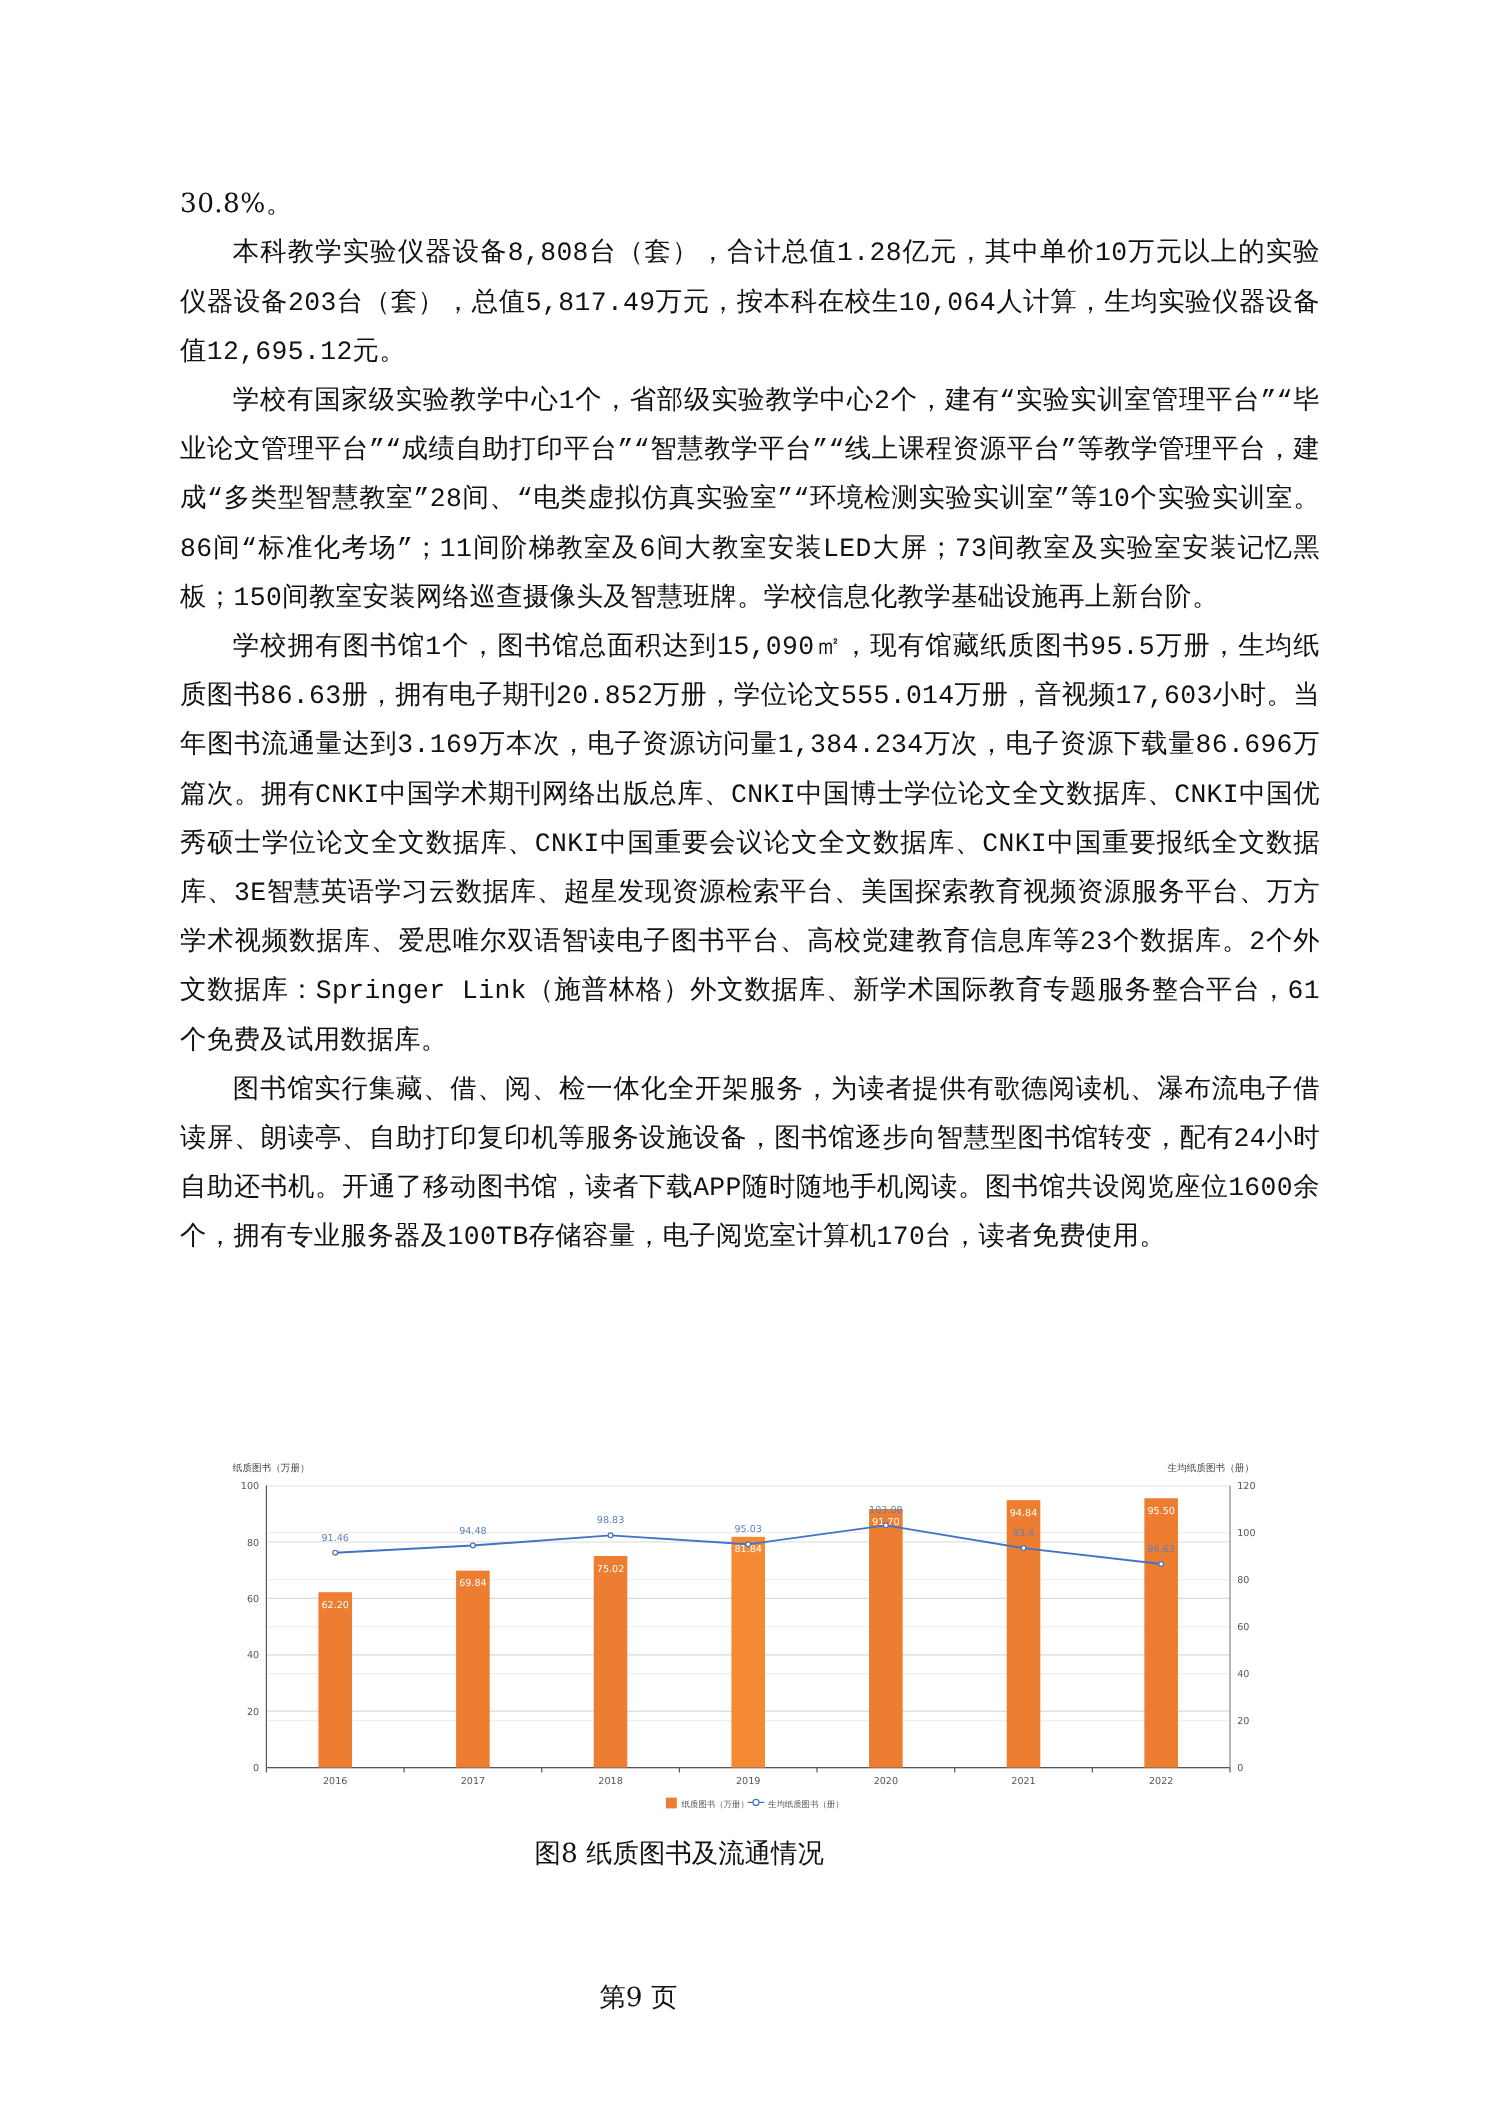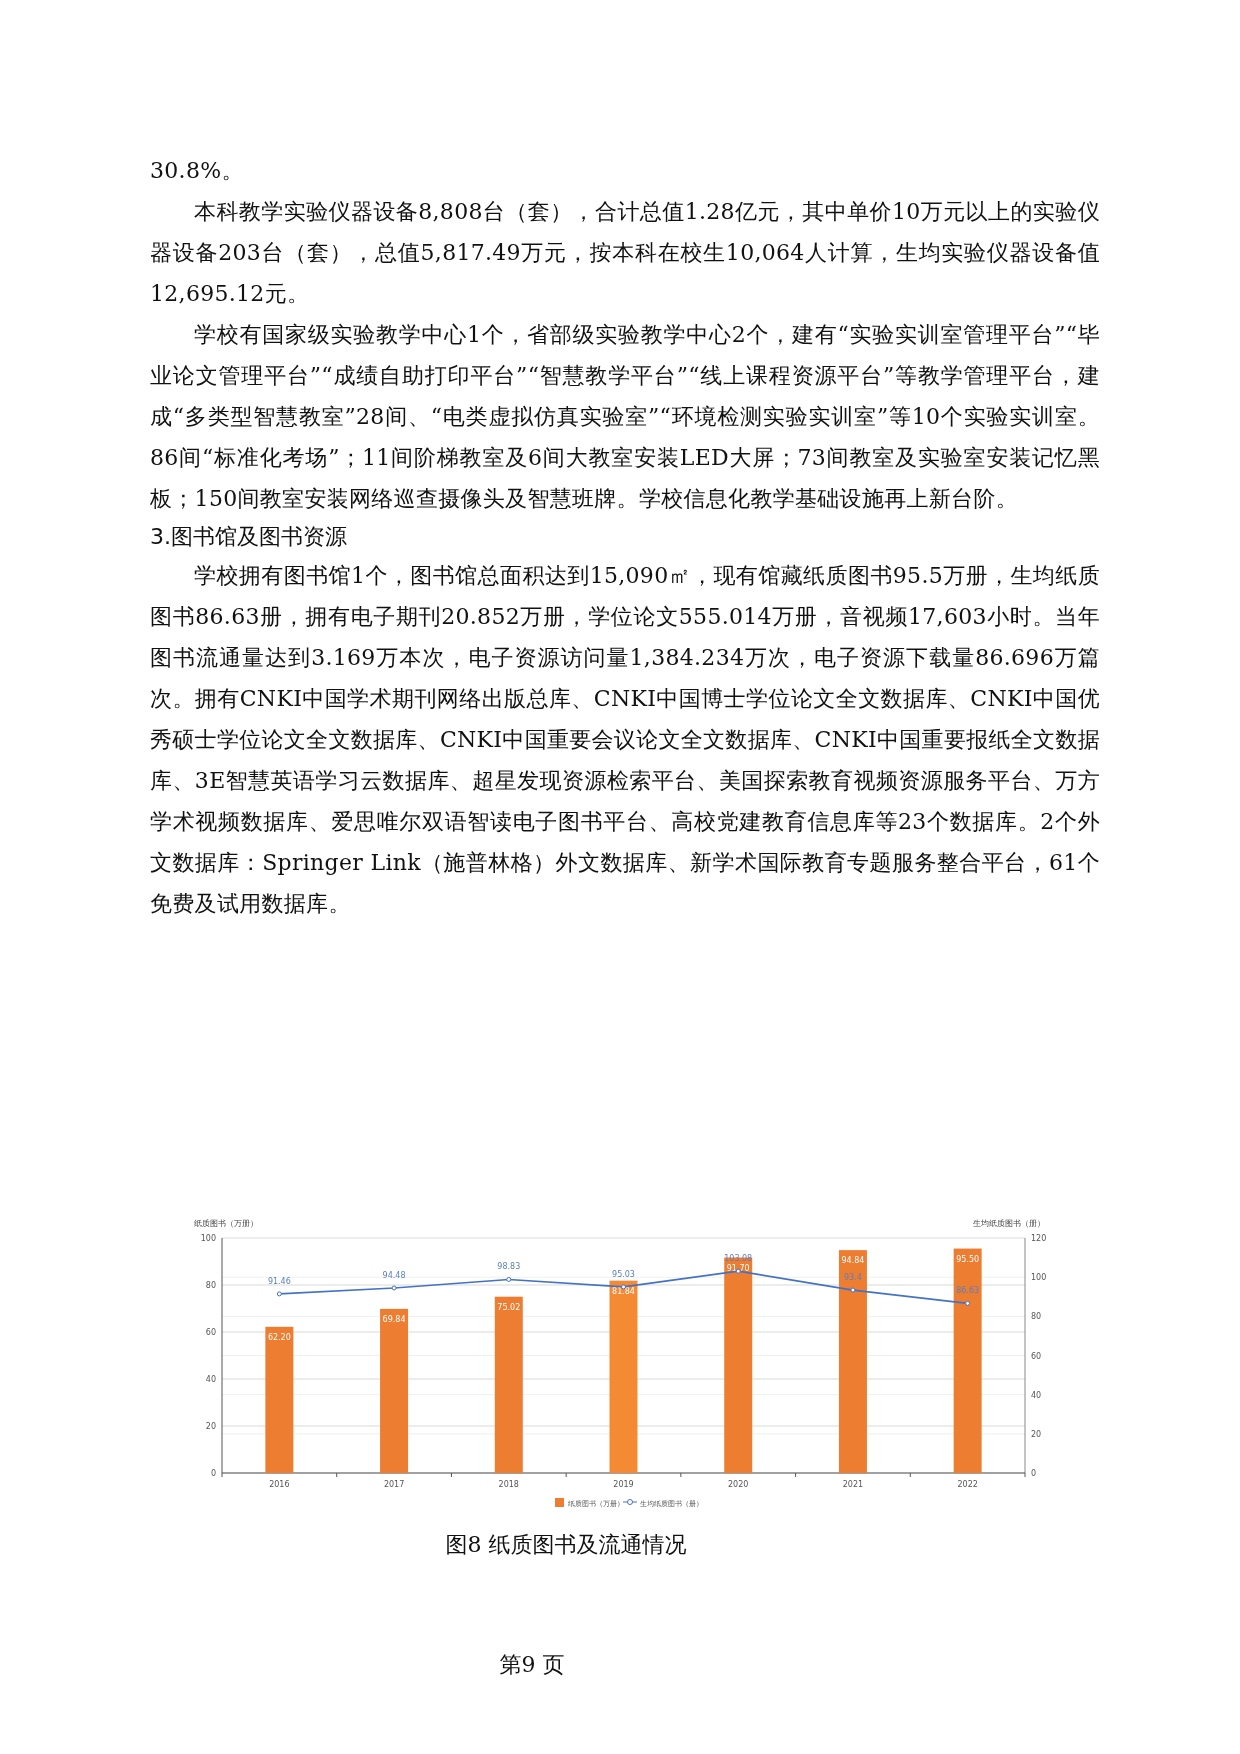--- a/index.html
+++ b/index.html
@@ -1,37 +1,37 @@
 <!DOCTYPE html>
 <html><head>
 <meta charset="utf-8">
 <style>
   html, body { margin:0; padding:0; background:#fff; }
   body { width:1240px; height:1754px; position:relative; font-family:"DejaVu Serif", "Liberation Serif", serif; color:#111; overflow:hidden; }
   .page { position:absolute; left:150px; top:150px; width:950px; }
   p.para { margin:0; font-size:22px; line-height:41px; text-align:justify; letter-spacing:0.3px; }
-  p.indent { text-indent:44px; }
+  p.indent { text-indent:44px;font-family:Liberation Mono, monospace; }
   h3.sec { margin:0; font-family:"DejaVu Sans", "Liberation Sans", sans-serif; font-size:22px; font-weight:normal; line-height:36px; }
   .chart { position:absolute; left:180px; top:1210px; width:880px; height:300px; font-family:"DejaVu Sans","Liberation Sans",sans-serif; }
   .caption { position:absolute; left:0; width:1132px; top:1530px; text-align:center; font-size:22px; }
   .footer { position:absolute; left:0; width:1064px; top:1650px; text-align:center; font-size:22px; }
   svg text { font-family:"DejaVu Sans","Liberation Sans",sans-serif; }
 </style>
 </head>
 <body>
 
 <div class="page">
   <div id="paras1">
       <p class="para">30.8%。</p>
       <p class="para indent">本科教学实验仪器设备8,808台（套），合计总值1.28亿元，其中单价10万元以上的实验仪器设备203台（套），总值5,817.49万元，按本科在校生10,064人计算，生均实验仪器设备值12,695.12元。</p>
       <p class="para indent">学校有国家级实验教学中心1个，省部级实验教学中心2个，建有“实验实训室管理平台”“毕业论文管理平台”“成绩自助打印平台”“智慧教学平台”“线上课程资源平台”等教学管理平台，建成“多类型智慧教室”28间、“电类虚拟仿真实验室”“环境检测实验实训室”等10个实验实训室。86间“标准化考场”；11间阶梯教室及6间大教室安装LED大屏；73间教室及实验室安装记忆黑板；150间教室安装网络巡查摄像头及智慧班牌。学校信息化教学基础设施再上新台阶。</p>
     </div>
-  <h3 class="sec">3.图书馆及图书资源</h3>
   <div id="paras2">
       <p class="para indent">学校拥有图书馆1个，图书馆总面积达到15,090㎡，现有馆藏纸质图书95.5万册，生均纸质图书86.63册，拥有电子期刊20.852万册，学位论文555.014万册，音视频17,603小时。当年图书流通量达到3.169万本次，电子资源访问量1,384.234万次，电子资源下载量86.696万篇次。拥有CNKI中国学术期刊网络出版总库、CNKI中国博士学位论文全文数据库、CNKI中国优秀硕士学位论文全文数据库、CNKI中国重要会议论文全文数据库、CNKI中国重要报纸全文数据库、3E智慧英语学习云数据库、超星发现资源检索平台、美国探索教育视频资源服务平台、万方学术视频数据库、爱思唯尔双语智读电子图书平台、高校党建教育信息库等23个数据库。2个外文数据库：Springer Link（施普林格）外文数据库、新学术国际教育专题服务整合平台，61个免费及试用数据库。</p>
+      <p class="para indent">图书馆实行集藏、借、阅、检一体化全开架服务，为读者提供有歌德阅读机、瀑布流电子借读屏、朗读亭、自助打印复印机等服务设施设备，图书馆逐步向智慧型图书馆转变，配有24小时自助还书机。开通了移动图书馆，读者下载APP随时随地手机阅读。图书馆共设阅览座位1600余个，拥有专业服务器及100TB存储容量，电子阅览室计算机170台，读者免费使用。</p>
     </div>
 </div>
 
 <div class="chart">
   <svg id="chart-svg" width="880" height="300">
       <line x1="42" x2="845" y1="263" y2="263" stroke="#d9d9d9" stroke-width="1"></line>
       <text x="36" y="266" font-size="8" text-anchor="end" fill="#555">0</text>
       <line x1="42" x2="845" y1="216" y2="216" stroke="#d9d9d9" stroke-width="1"></line>
       <text x="36" y="219" font-size="8" text-anchor="end" fill="#555">20</text>
       <line x1="42" x2="845" y1="169" y2="169" stroke="#d9d9d9" stroke-width="1"></line>

